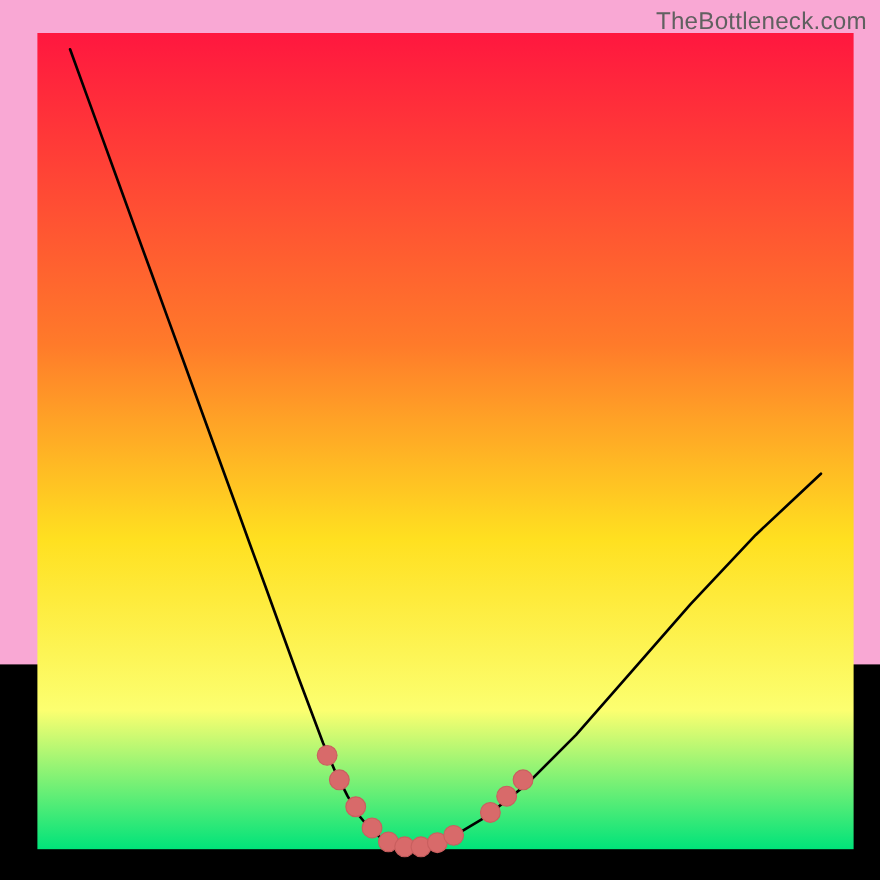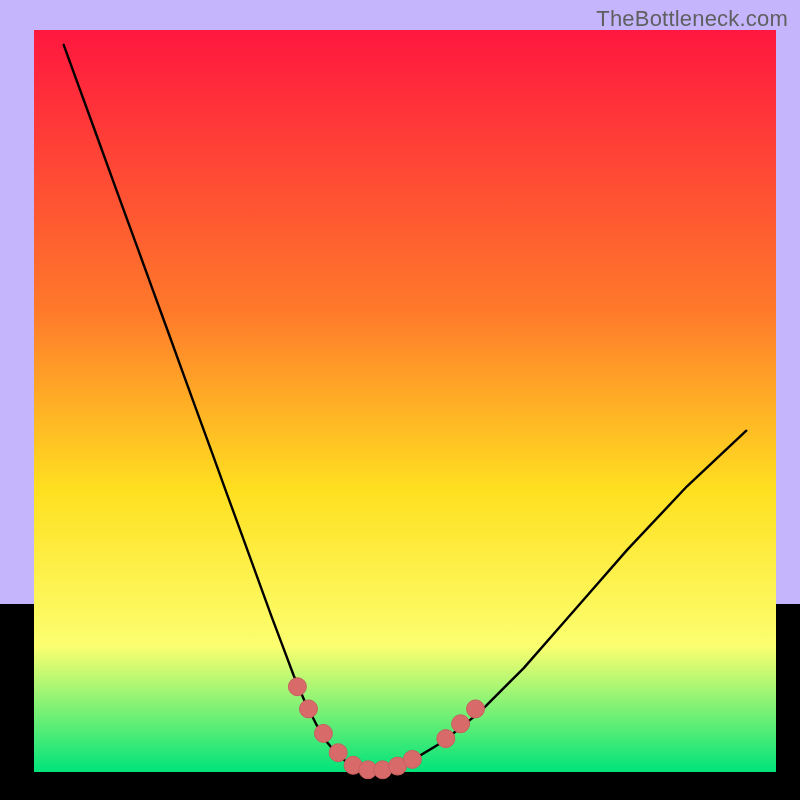--- a/index.html
+++ b/index.html
@@ -10,21 +10,21 @@
     background: #000;
     position: relative;
     font-family: Arial, Helvetica, sans-serif;
   }
   .outer {
     position: absolute;
     top: 0;
     left: 0;
     width: 800px;
     height: 604px;
-    background: #c4b5fd;
+    background: #f9a8d4;
   }
   .watermark {
     position: absolute;
     top: 6px;
     right: 12px;
     color: #606060;
     font-size: 22px;
     font-weight: 500;
     letter-spacing: 0.2px;
     z-index: 10;

